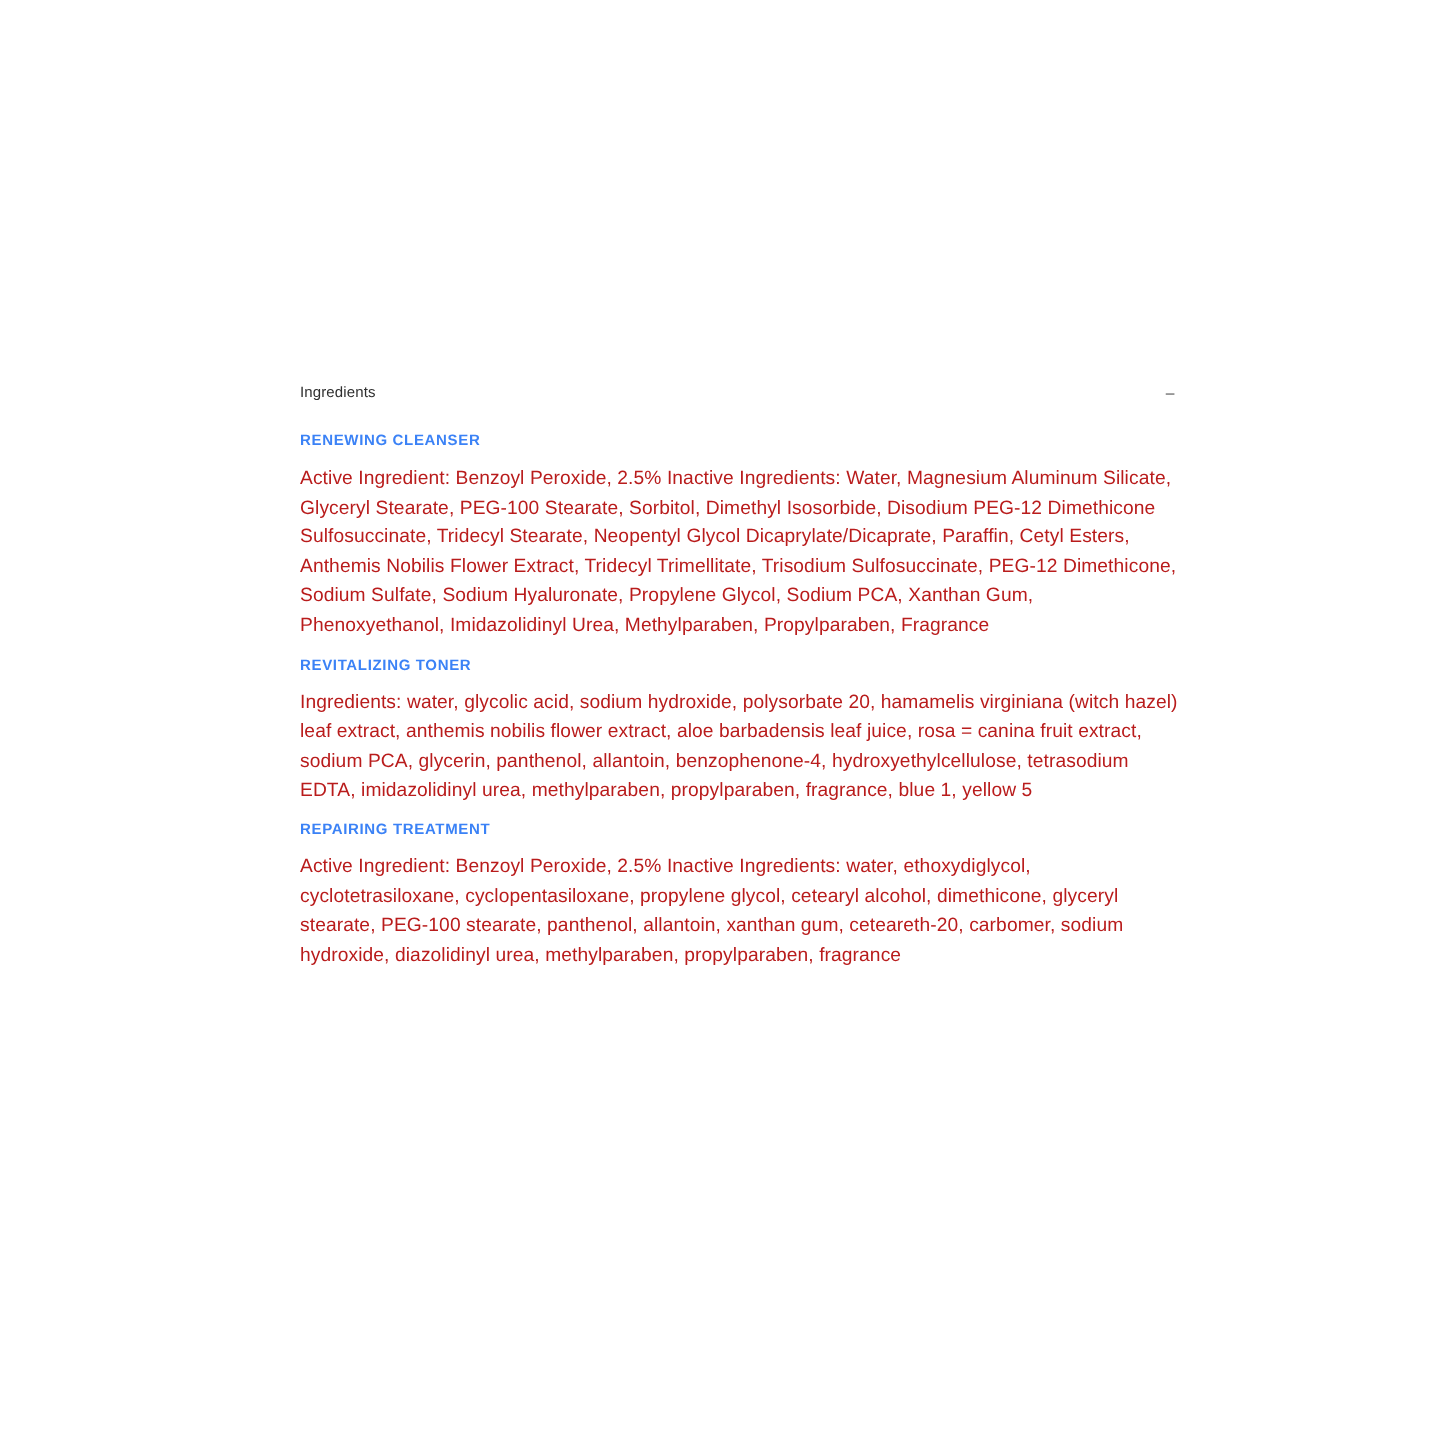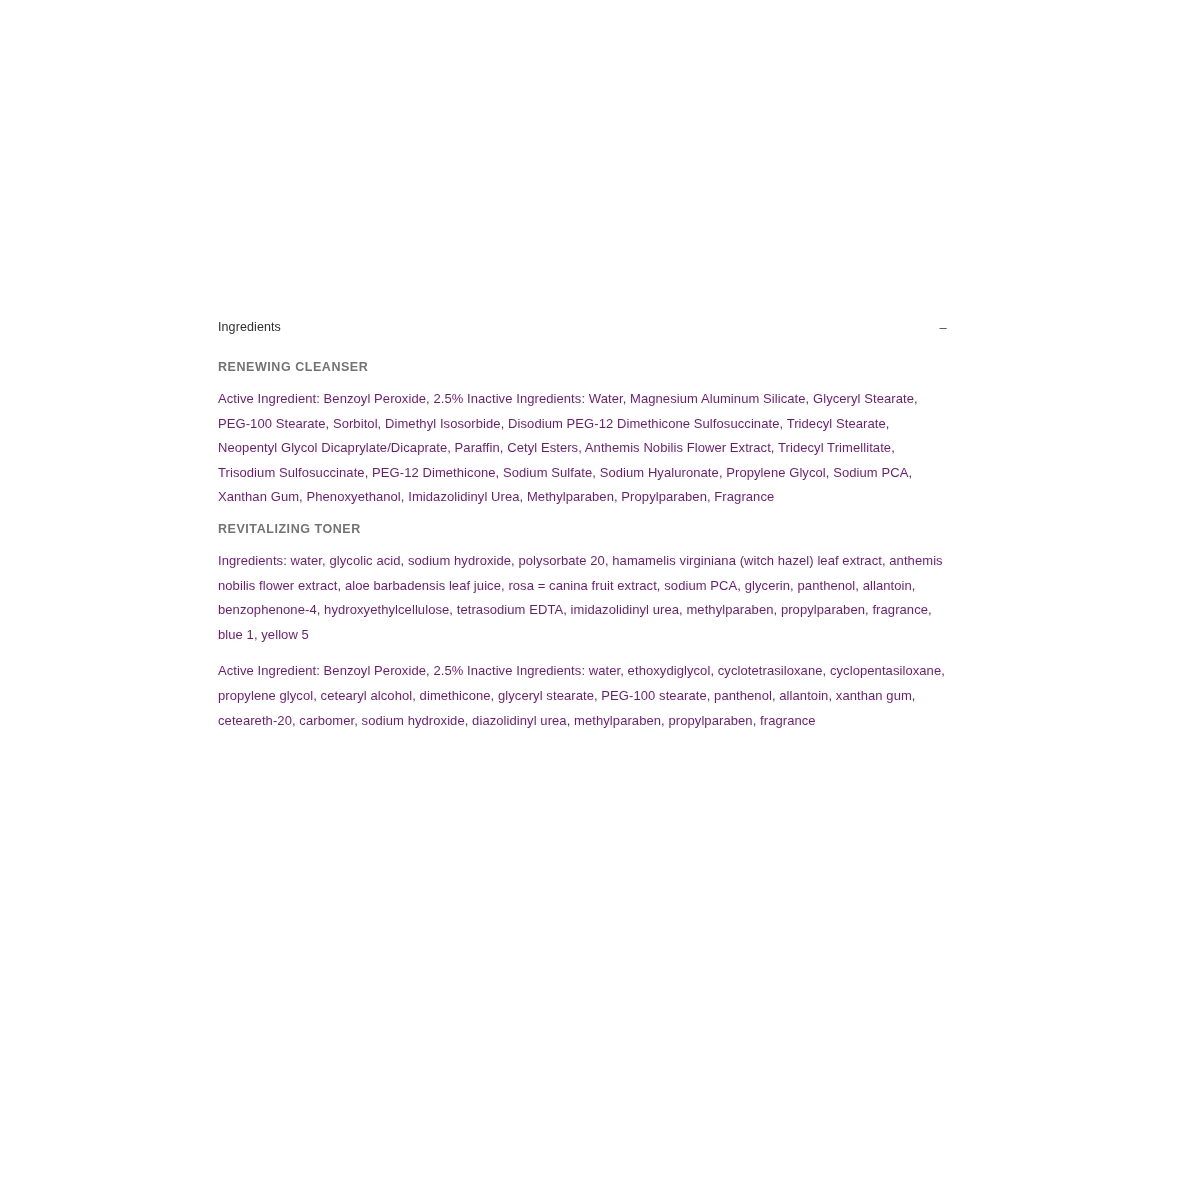--- a/index.html
+++ b/index.html
@@ -16,21 +16,21 @@
   }
 
   .page {
     position: relative;
     width: 1200px;
     height: 1200px;
   }
 
   .accordion {
     position: absolute;
-    left: 218px;
+    left: 250px;
     top: 318px;
     width: 732px;
   }
 
   .accordion-header {
     display: flex;
     align-items: center;
     justify-content: space-between;
     width: 100%;
     padding: 0 0 10px 0;
@@ -59,29 +59,29 @@
   }
 
   .section + .section {
     margin-top: 12px;
   }
 
   .section-heading {
     font-size: 12.5px;
     font-weight: 700;
     letter-spacing: 0.55px;
-    color: #737373;
+    color: #3b82f6;
     margin: 0 0 13px 0;
     text-transform: uppercase;
   }
 
   .section-body {
-    font-size: 13px;
+    font-size: 16px;
     line-height: 24.6px;
-    color: #701a75;
+    color: #b91c1c;
     margin: 0;
     letter-spacing: 0.08px;
     text-align: left;
   }
 </style>
 </head>
 <body>
 
 <div class="page">
 
@@ -98,19 +98,20 @@
         <h3 class="section-heading">RENEWING CLEANSER</h3>
         <p class="section-body">Active Ingredient: Benzoyl Peroxide, 2.5% Inactive Ingredients: Water, Magnesium Aluminum Silicate, Glyceryl Stearate, PEG-100 Stearate, Sorbitol, Dimethyl Isosorbide, Disodium PEG-12 Dimethicone Sulfosuccinate, Tridecyl Stearate, Neopentyl Glycol Dicaprylate/Dicaprate, Paraffin, Cetyl Esters, Anthemis Nobilis Flower Extract, Tridecyl Trimellitate, Trisodium Sulfosuccinate, PEG-12 Dimethicone, Sodium Sulfate, Sodium Hyaluronate, Propylene Glycol, Sodium PCA, Xanthan Gum, Phenoxyethanol, Imidazolidinyl Urea, Methylparaben, Propylparaben, Fragrance</p>
       </div>
 
       <div class="section">
         <h3 class="section-heading">REVITALIZING TONER</h3>
         <p class="section-body">Ingredients: water, glycolic acid, sodium hydroxide, polysorbate 20, hamamelis virginiana (witch hazel) leaf extract, anthemis nobilis flower extract, aloe barbadensis leaf juice, rosa = canina fruit extract, sodium PCA, glycerin, panthenol, allantoin, benzophenone-4, hydroxyethylcellulose, tetrasodium EDTA, imidazolidinyl urea, methylparaben, propylparaben, fragrance, blue 1, yellow 5</p>
       </div>
 
       <div class="section">
+        <h3 class="section-heading">REPAIRING TREATMENT</h3>
         <p class="section-body">Active Ingredient: Benzoyl Peroxide, 2.5% Inactive Ingredients: water, ethoxydiglycol, cyclotetrasiloxane, cyclopentasiloxane, propylene glycol, cetearyl alcohol, dimethicone, glyceryl stearate, PEG-100 stearate, panthenol, allantoin, xanthan gum, ceteareth-20, carbomer, sodium hydroxide, diazolidinyl urea, methylparaben, propylparaben, fragrance</p>
       </div>
 
     </div>
   </section>
 
 </div>
 
 </body></html>

